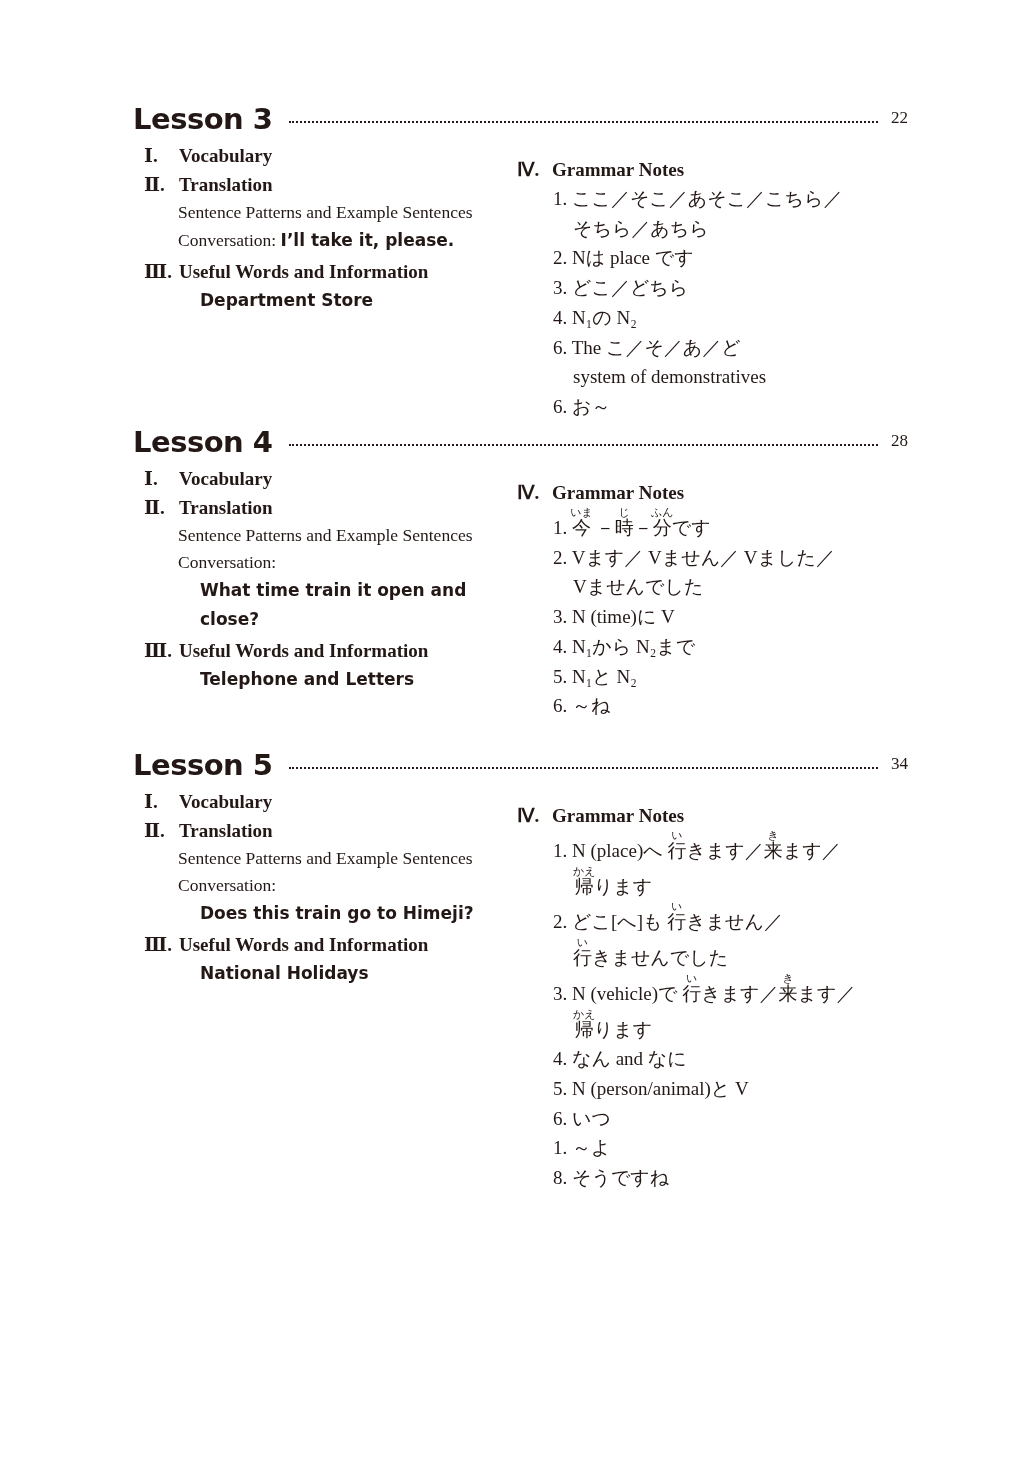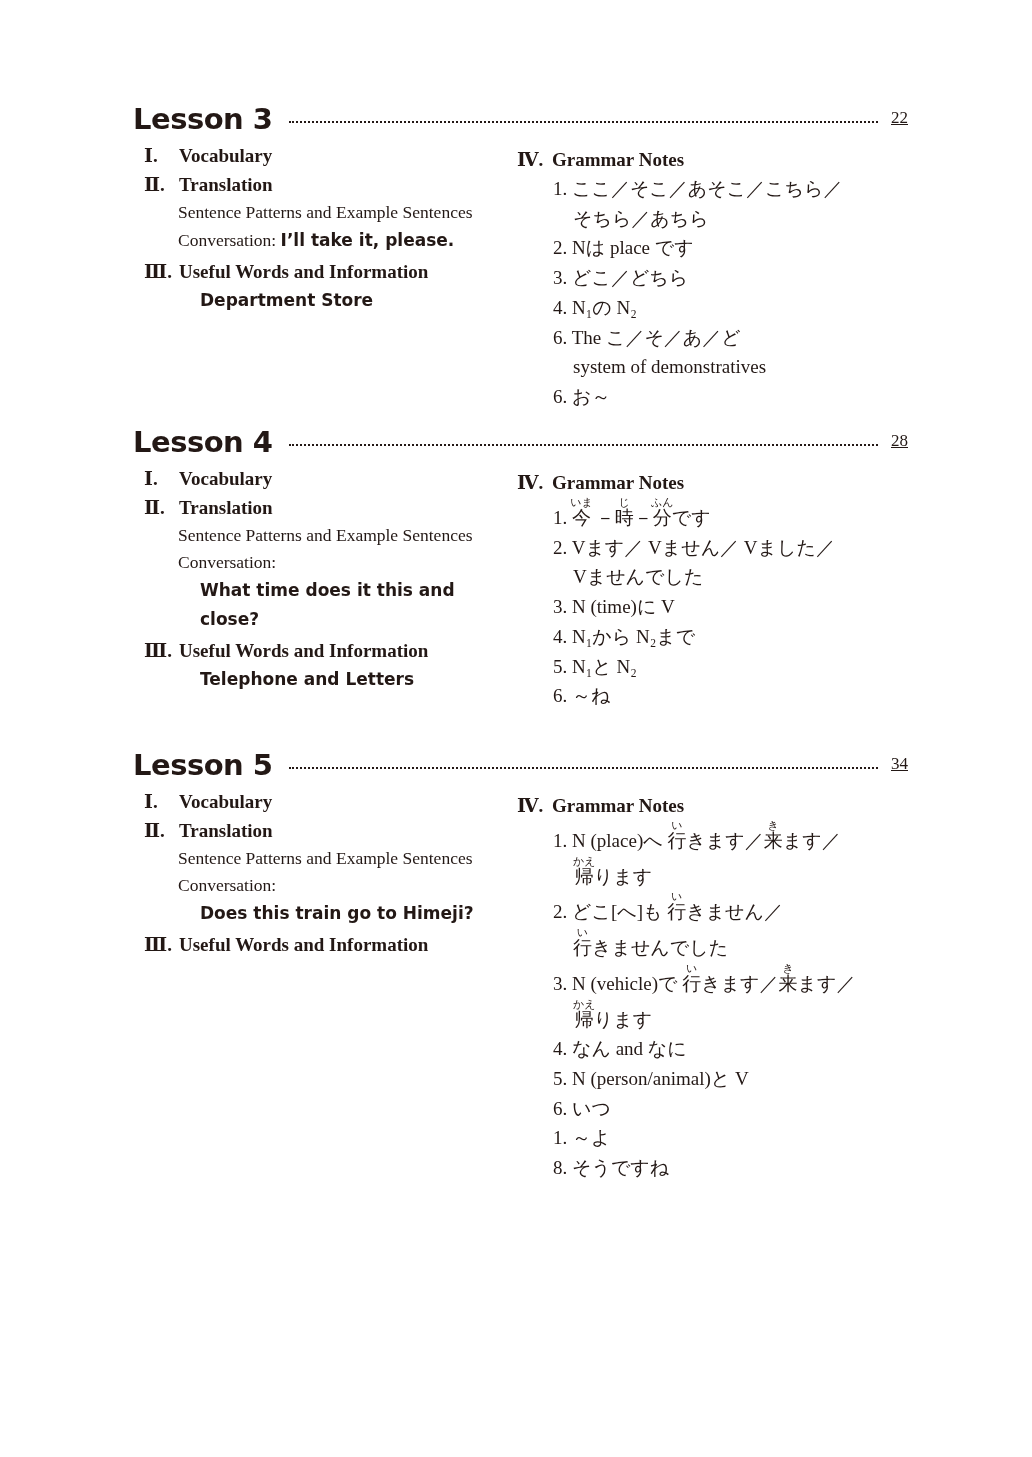--- a/index.html
+++ b/index.html
@@ -15,25 +15,25 @@
     font-family: "DejaVu Sans", "Liberation Sans", sans-serif;
     font-weight: bold; font-size: 29px; letter-spacing: -0.5px; line-height: 40px;
     background: #fff; padding-right: 6px;
   }
   .leader {
     position: absolute; left: 156px; right: 30px; top: 22px;
     border-top: 2px dotted #231815; height: 0;
   }
   .page-num {
     position: absolute; right: 0; top: 8px;
-    font-size: 17px; line-height: 22px; text-decoration: underline;
+    font-size: 17px; line-height: 22px;
   }
   .cols { position: relative; }
   .col-left { position: absolute; left: 8px; top: 0; width: 380px; }
-  .col-right { position: absolute; left: 381px; top: 4px; width: 400px; }
+  .col-right { position: absolute; left: 381px; top: 14px; width: 400px; font-family: Liberation Serif, serif; }
   .sec { font-weight: bold; font-size: 19px; line-height: 29px; height: 29px; white-space: nowrap; }
   .sec .num { display: inline-block; width: 38px; text-align: left; padding-left: 3px; box-sizing: border-box; }
   .sub { font-size: 17.5px; line-height: 27px; padding-left: 37px; white-space: nowrap; }
   .emph {
     font-family: "DejaVu Sans", "Liberation Sans", sans-serif;
     font-weight: bold; font-size: 17px; line-height: 29px; white-space: nowrap;
   }
   .emph-block { padding-left: 59px; }
   .gitem { font-size: 19px; line-height: 29.7px; padding-left: 39px; white-space: nowrap; }
   .gcont { padding-left: 59px; }
@@ -91,21 +91,21 @@
   <div class="cols" style="top:2px;">
     <div class="col-left">
       <div class="sec">
         <span class="num">Ⅰ.</span><span>Vocabulary</span>
       </div>
       <div class="sec">
         <span class="num">Ⅱ.</span><span>Translation</span>
       </div>
       <div class="sub">Sentence Patterns and Example Sentences</div>
       <div class="sub">Conversation:</div>
-      <div class="emph emph-block">What time does it this and</div>
+      <div class="emph emph-block">What time train it open and</div>
       <div class="emph emph-block">close?</div>
       <div class="sec" style="margin-top:2px;">
         <span class="num">Ⅲ.</span><span>Useful Words and Information</span>
       </div>
       <div class="emph emph-block">Telephone and Letters</div>
     </div>
     <div class="col-right">
       <div class="sec">
         <span class="num">Ⅳ.</span><span>Grammar Notes</span>
       </div>
@@ -135,20 +135,21 @@
       </div>
       <div class="sec">
         <span class="num">Ⅱ.</span><span>Translation</span>
       </div>
       <div class="sub">Sentence Patterns and Example Sentences</div>
       <div class="sub">Conversation:</div>
       <div class="emph emph-block">Does this train go to Himeji?</div>
       <div class="sec" style="margin-top:2px;">
         <span class="num">Ⅲ.</span><span>Useful Words and Information</span>
       </div>
+      <div class="emph emph-block">National Holidays</div>
     </div>
     <div class="col-right">
       <div class="sec">
         <span class="num">Ⅳ.</span><span>Grammar Notes</span>
       </div>
       <div class="gitem">
         <span>1. N (place)へ  </span><ruby><span>行</span><rt>い</rt></ruby><span>きます／</span><ruby><span>来</span><rt>き</rt></ruby><span>ます／</span>
       </div>
       <div class="gitem gcont">
         <ruby><span>帰</span><rt>かえ</rt></ruby><span>ります</span>

